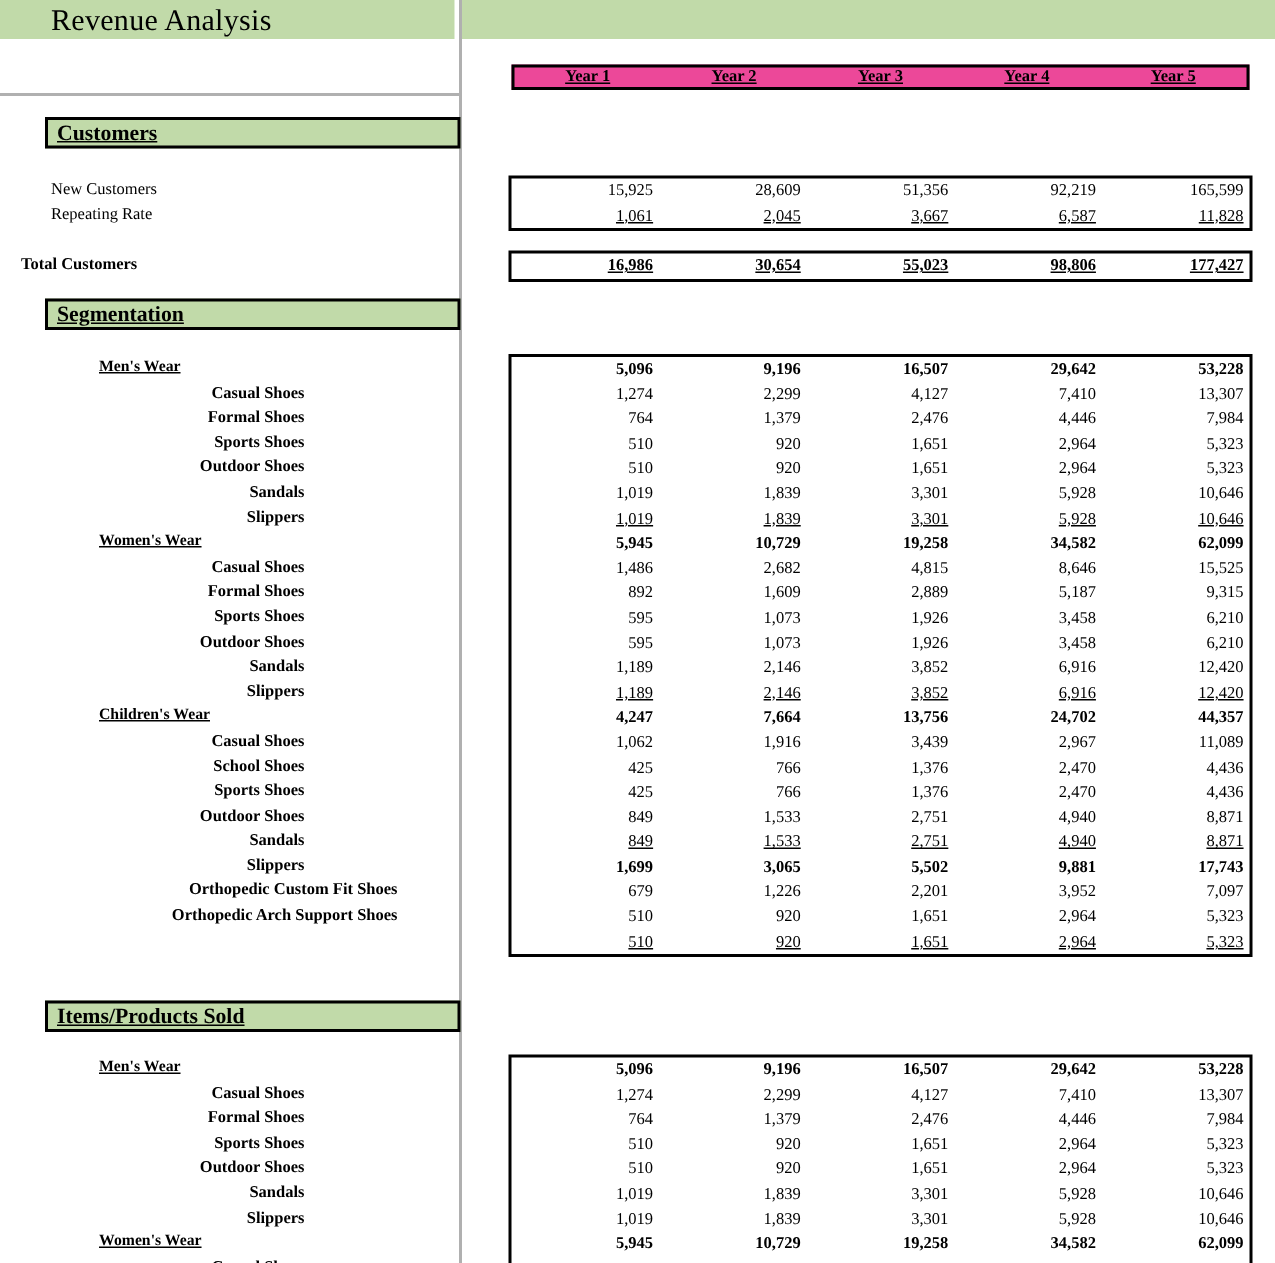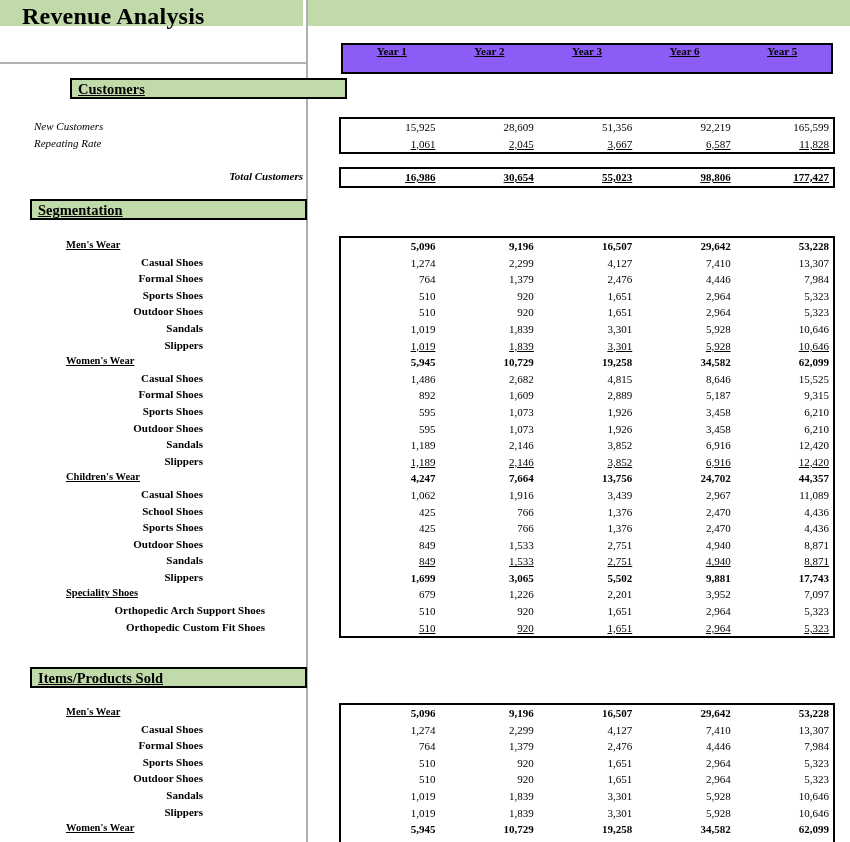--- a/index.html
+++ b/index.html
@@ -29,23 +29,23 @@
     background: #c1daa9;
   }
   .title-band-gap {
     position: absolute;
     left: 303px; top: 0;
     width: 4px; height: 26px;
     background: #ffffff;
   }
   .title-text {
     position: absolute;
-    left: 22px; top: 3px;
-    font-size: 24px;
-    font-weight: bold;
+    left: 34px; top: 3px;
+    font-size: 20px;
+    font-weight: normal;
     letter-spacing: 0.2px;
   }
 
   
   .vline {
     position: absolute;
     left: 306px; top: 0;
     width: 1.5px; height: 842px;
     background: #b0b0b0;
   }
@@ -53,22 +53,22 @@
     position: absolute;
     left: 0; top: 62px;
     width: 307px; height: 1.5px;
     background: #b0b0b0;
   }
 
   
   .yearbox {
     position: absolute;
     left: 341px; top: 43px;
-    width: 492px; height: 31px;
-    background: #8b5cf6;
+    width: 492px; height: 17px;
+    background: #ec4899;
     border: 2px solid #000;
     box-sizing: border-box;
     display: flex;
   }
   .yearbox .yr {
     flex: 1 1 0;
     text-align: center;
     font-size: 11px;
     font-weight: bold;
     line-height: 13px;
@@ -115,22 +115,22 @@
     padding-right: 100px;
     text-align: right;
     font-weight: bold;
   }
   .lrow.item.wide { padding-right: 38px; }
   .lrow.plain {
     padding-left: 34px;
     text-align: left;
   }
   .lrow.total {
-    padding-left: 34px;
-    text-align: right;
+    padding-left: 14px;
+    text-align: left;
     font-weight: bold;
   }
 
   
   .numbox {
     position: absolute;
     left: 339px;
     width: 496px;
     border: 2px solid #000;
     box-sizing: border-box;
@@ -160,29 +160,29 @@
   <div class="title-band-gap"></div>
   <div class="title-text">Revenue Analysis</div>
 
   <div class="vline"></div>
   <div class="hline"></div>
 
   <div class="yearbox" id="year-header">
       <div class="yr">Year 1</div>
       <div class="yr">Year 2</div>
       <div class="yr">Year 3</div>
-      <div class="yr">Year 6</div>
+      <div class="yr">Year 4</div>
       <div class="yr">Year 5</div>
     </div>
 
   <div id="body-layer">
-      <div class="sect" style="top: 78px; margin-left: 40px;">
+      <div class="sect" style="top: 78px;">
         <span>Customers</span>
       </div>
-      <div class="labels" style="top: 118px; font-style: italic;">
+      <div class="labels" style="top: 118px;">
         <div class="lrow plain">New Customers</div>
         <div class="lrow plain">Repeating Rate</div>
         <div class="lrow plain"></div>
         <div class="lrow total">Total Customers</div>
       </div>
       <div class="numbox" style="top: 117px;">
         <div class="nrow">
           <div class="cell">15,925</div>
           <div class="cell">28,609</div>
           <div class="cell">51,356</div>
@@ -224,23 +224,22 @@
         <div class="lrow item">Outdoor Shoes</div>
         <div class="lrow item">Sandals</div>
         <div class="lrow item">Slippers</div>
         <div class="lrow grp"><span>Children's Wear</span></div>
         <div class="lrow item">Casual Shoes</div>
         <div class="lrow item">School Shoes</div>
         <div class="lrow item">Sports Shoes</div>
         <div class="lrow item">Outdoor Shoes</div>
         <div class="lrow item">Sandals</div>
         <div class="lrow item">Slippers</div>
-        <div class="lrow grp"><span>Speciality Shoes</span></div>
+        <div class="lrow item wide">Orthopedic Custom Fit Shoes</div>
         <div class="lrow item wide">Orthopedic Arch Support Shoes</div>
-        <div class="lrow item wide">Orthopedic Custom Fit Shoes</div>
       </div>
       <div class="numbox" style="top: 236px;">
         <div class="nrow bold">
           <div class="cell">5,096</div>
           <div class="cell">9,196</div>
           <div class="cell">16,507</div>
           <div class="cell">29,642</div>
           <div class="cell">53,228</div>
         </div>
         <div class="nrow">

